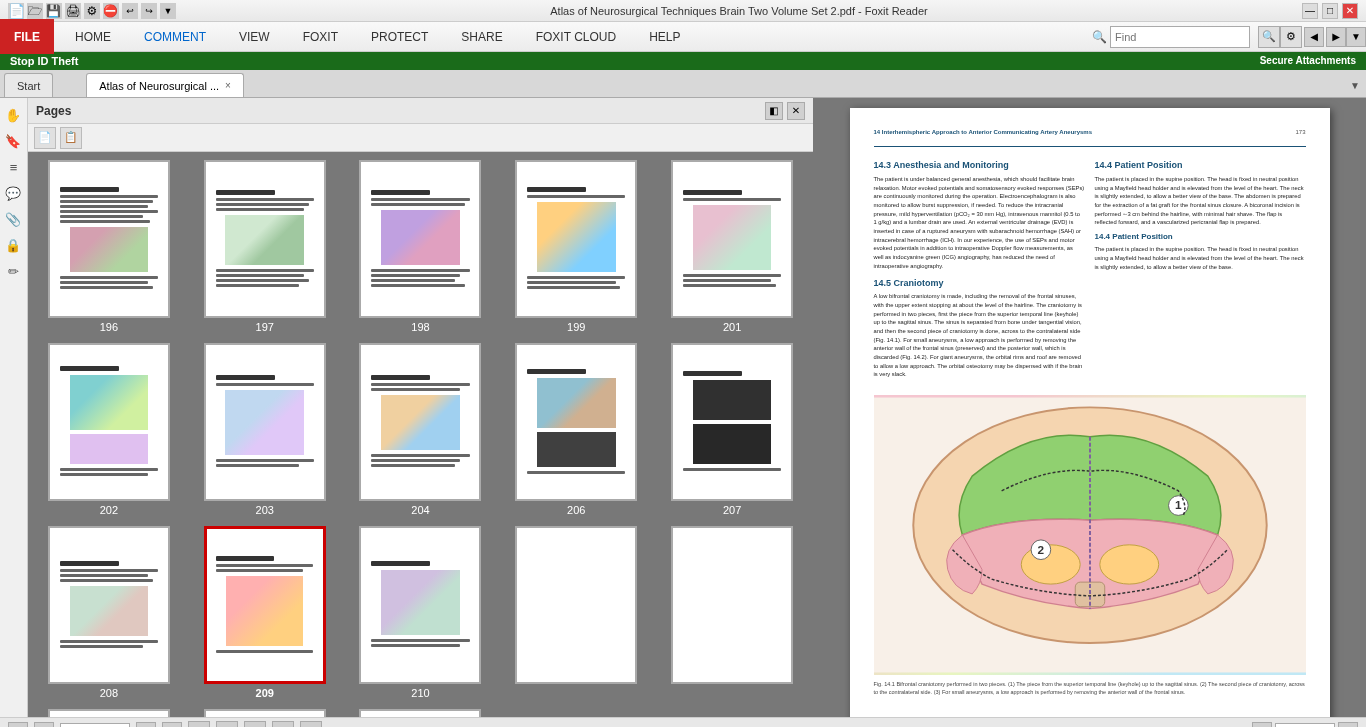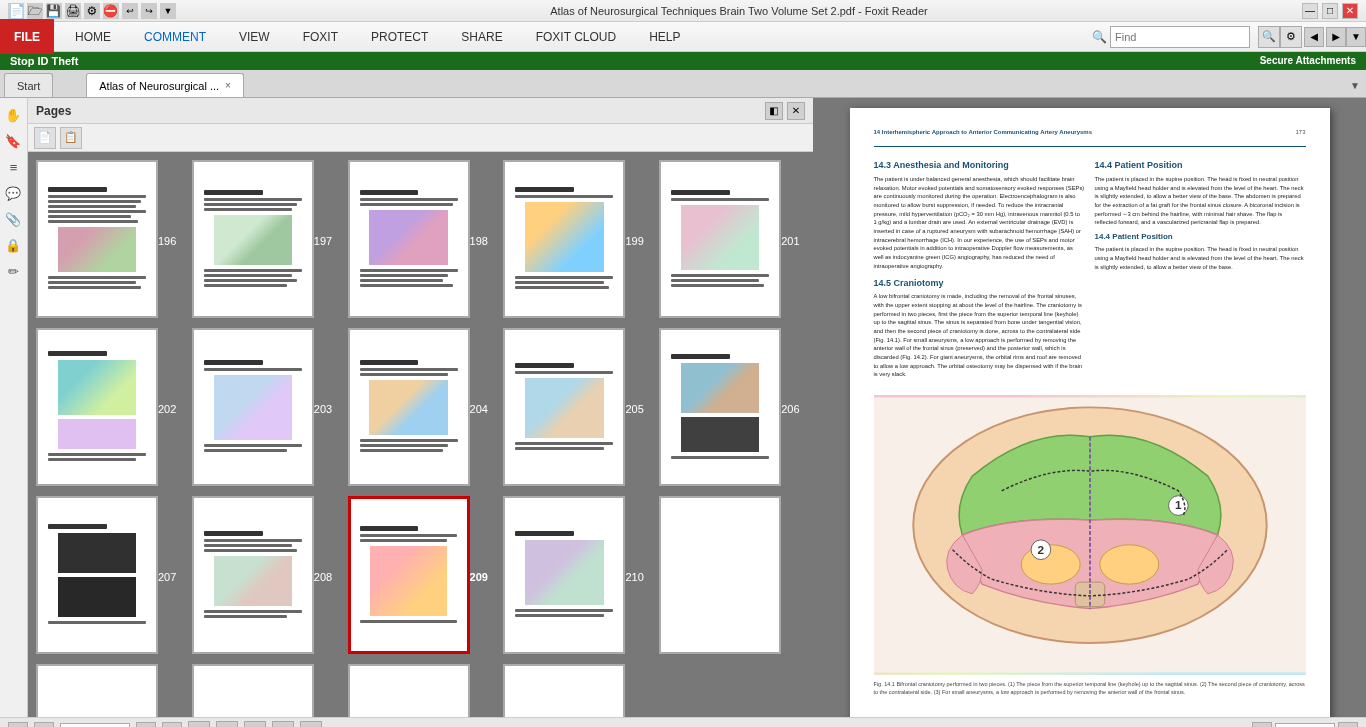--- a/index.html
+++ b/index.html
@@ -228,21 +228,21 @@
       overflow-y: auto;
       padding: 8px;
     }
     #pages-grid {
       display: grid;
       grid-template-columns: repeat(5, 1fr);
       gap: 10px;
     }
     .page-thumb {
       display: flex;
-      flex-direction: row;
+      flex-direction: column;
       align-items: center;
       cursor: pointer;
     }
     .page-thumb .thumb-img {
       width: 122px;
       height: 158px;
       background: white;
       border: 2px solid #aaa;
       position: relative;
       overflow: hidden;
@@ -624,32 +624,20 @@
                 <div class="page-line" style="width:90%"></div>
               <div class="page-img-block" style="height:55px; background:linear-gradient(135deg,#f0d0a0 40%,#a0d0f0 60%);"></div>
               <div class="page-line"></div>
                 <div class="page-line" style="width:90%"></div>
                 <div class="page-line" style="width:85%"></div>
             </div>
           </div>
           <span class="page-num">204</span>
         </div>
 
-        <div class="page-thumb">
-          <div class="thumb-img">
-            <div class="page-lines">
-              <div class="page-line h"></div>
-              <div class="page-line"></div>
-              <div class="page-img-block" style="height:60px; background:linear-gradient(135deg,#b0d8e8 40%,#e8d0b0 60%);"></div>
-              <div class="page-line"></div>
-                <div class="page-line" style="width:90%"></div>
-            </div>
-          </div>
-          <span class="page-num">205</span>
-        </div>
 
         <div class="page-thumb">
           <div class="thumb-img">
             <div class="page-lines">
               <div class="page-line h"></div>
               <div class="page-img-block" style="height:50px; background:linear-gradient(135deg,#90c0d0 40%,#d0b090 60%);"></div>
               <div class="page-img-block" style="height:35px; background:#404040; margin-top:3px;"></div>
               <div class="page-line"></div>
             </div>
           </div>

